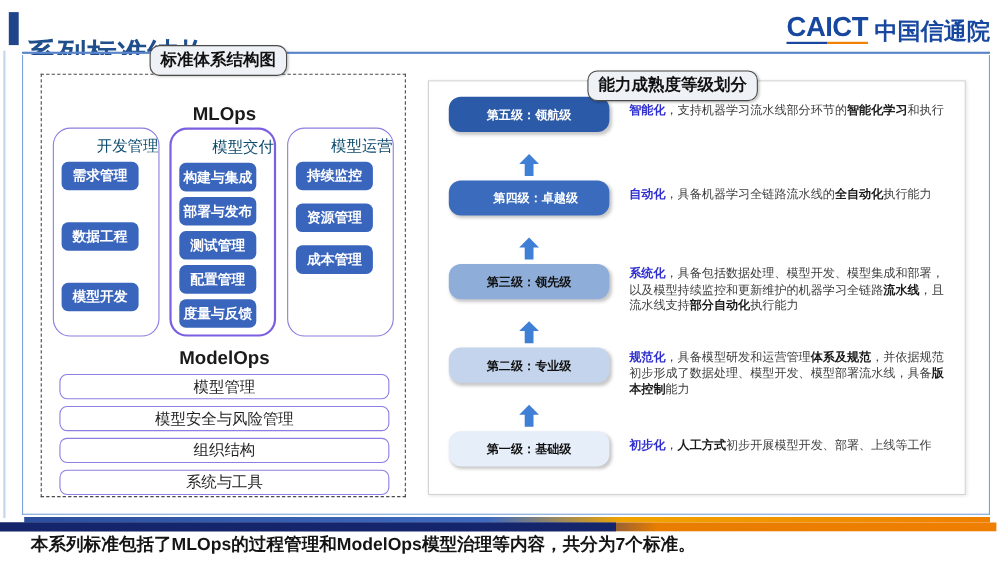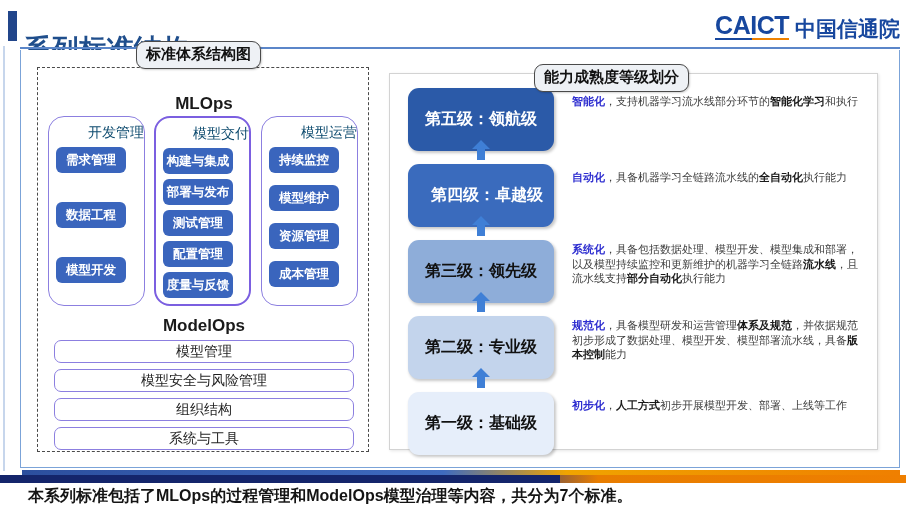--- a/index.html
+++ b/index.html
@@ -136,24 +136,24 @@
     position: absolute; left: 368px; top: 23px;
     width: 489px; height: 377px;
     border: 1px solid #d3d3d3; background: #ffffff;
     box-shadow: 1px 1px 3px rgba(0,0,0,0.10);
   }
   .levels { position: absolute; left: 0; top: 0; width: 489px; height: 377px; }
 
   .lv-row { position: absolute; left: 0; width: 489px; }
   .lv-box {
     position: absolute; left: 18px;
-    width: 146px; height: 63px;
+    width: 146px; height: 32px;
     border-radius: 11px;
     display: flex; align-items: center; justify-content: center;
-    font-size: 16px; font-weight: bold;
+    font-size: 11px; font-weight: bold;
     white-space: nowrap;
     box-shadow: 1.5px 2px 3px rgba(0,0,0,0.22);
   }
   .lv-desc {
     position: absolute; left: 182px; width: 296px;
     font-size: 11px; line-height: 14.5px; color: #3d3d3d;
   }
   .lv-desc .kw { color: #2f2fd0; font-weight: bold; }
   .lv-desc .bold { color: #1a1a1a; font-weight: bold; }
 
@@ -225,21 +225,20 @@
             <div class="chip">测试管理</div>
             <div class="chip">配置管理</div>
             <div class="chip">度量与反馈</div>
           </div>
         </div>
 
         <div class="col c3">
           <div class="col-title">模型运营</div>
           <div class="chips" style="top:30px">
             <div class="chip" style="margin-bottom:12px">持续监控</div>
-            <div class="chip" style="margin-bottom:12px">模型维护</div>
             <div class="chip" style="margin-bottom:12px">资源管理</div>
             <div class="chip">成本管理</div>
           </div>
         </div>
 
       </div>
 
       <div class="modelops-title">ModelOps</div>
       <div class="mo-list">
         <div class="mo-row">模型管理</div>

